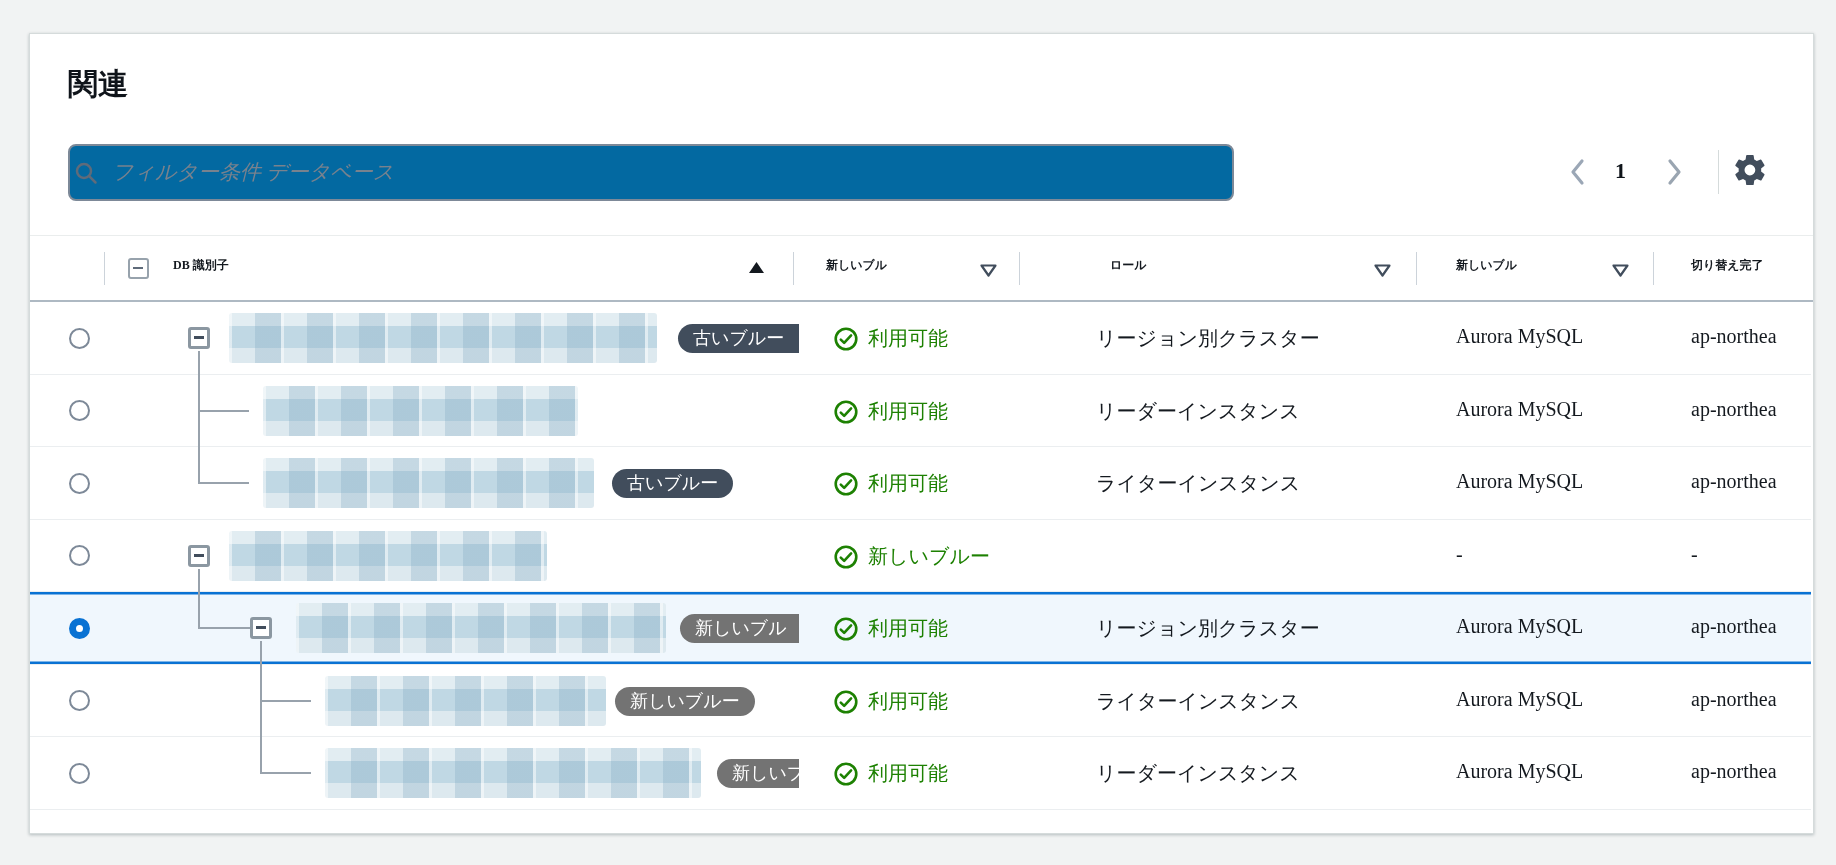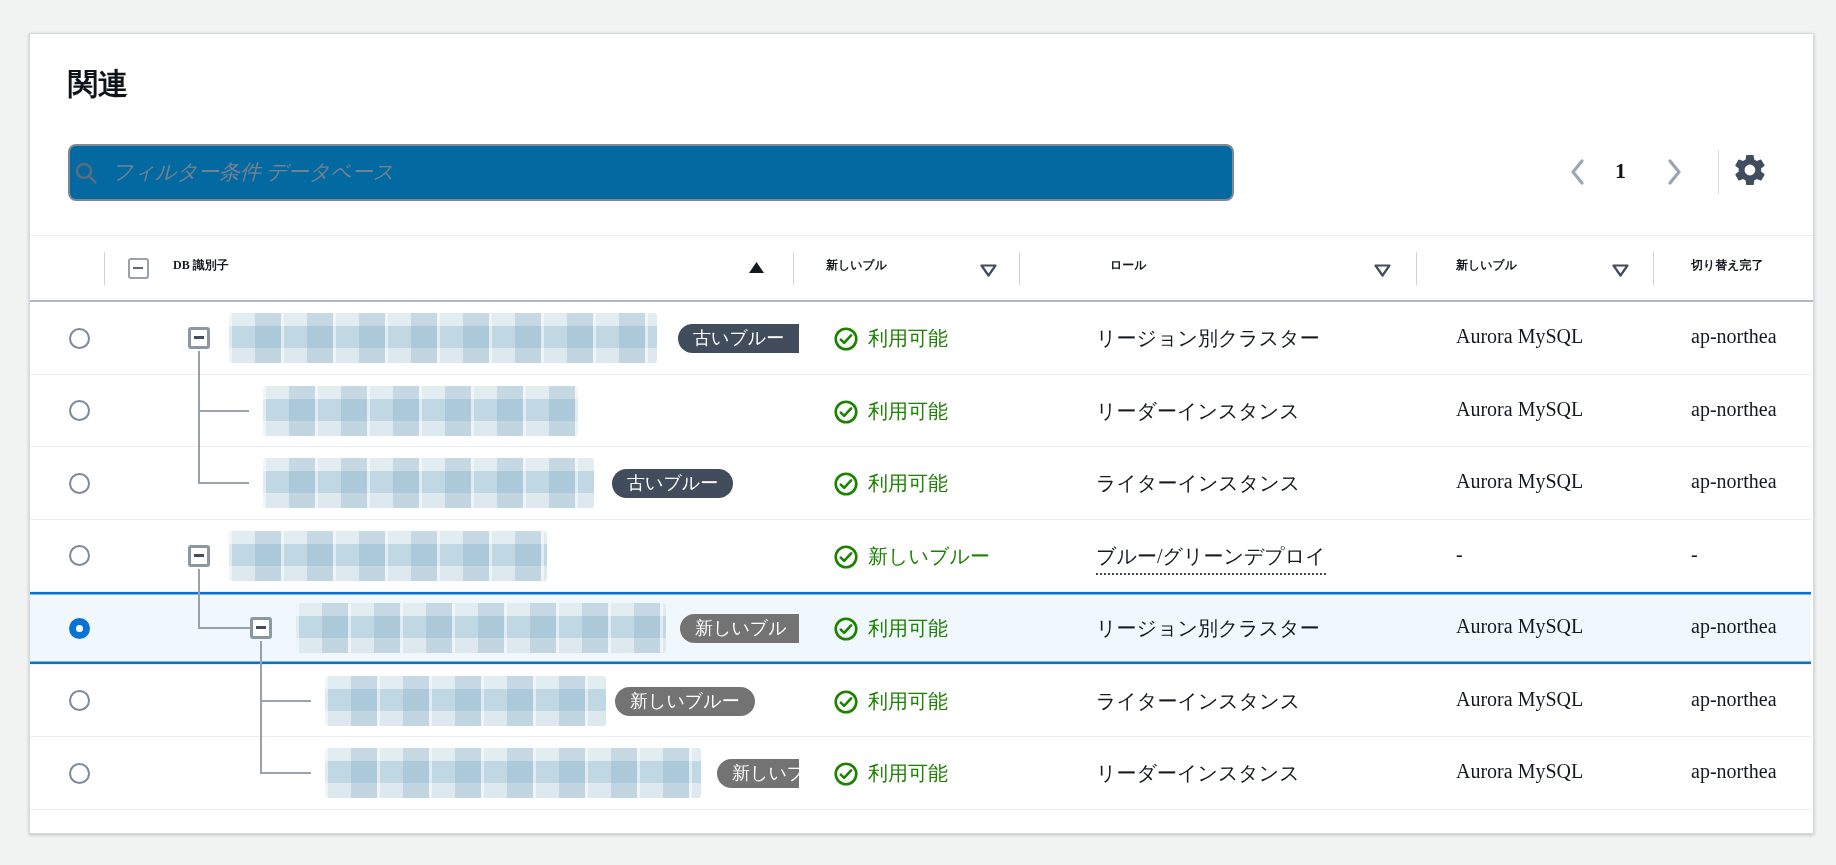--- a/index.html
+++ b/index.html
@@ -183,21 +183,20 @@
           <button class="radio"></button>
           <button class="expand-box" style="left: 158px;"></button>
           <div class="mosaic" style="left: 199px; width: 318px;"></div>
           <div class="cell status-cell">
             <svg width="26" height="26" viewBox="0 0 24 24">
               <circle cx="12" cy="12" r="9.5" fill="none" stroke="#1d8102" stroke-width="2.4"></circle>
               <path d="M7.2 12.6l3.1 3 6.4-6.9" fill="none" stroke="#1d8102" stroke-width="2.4" stroke-linecap="round" stroke-linejoin="round"></path>
             </svg>
             <span class="txt">新しいブルー</span>
           </div>
-          <span class="cell role-tt" style="left: 1066px;">ブルー/グリーンデプロイ</span>
           <span class="cell" style="left: 1426px;">-</span>
           <span class="cell" style="left: 1661px;">-</span>
         </div>
         <div class="row sel">
           <button class="radio on"></button>
           <button class="expand-box" style="left: 220px;"></button>
           <div class="mosaic" style="left: 266px; width: 370px;"></div>
           <span class="badge blue clipped" style="left: 650px; width: 119px;">新しいブル</span>
           <div class="cell status-cell">
             <svg width="26" height="26" viewBox="0 0 24 24">

